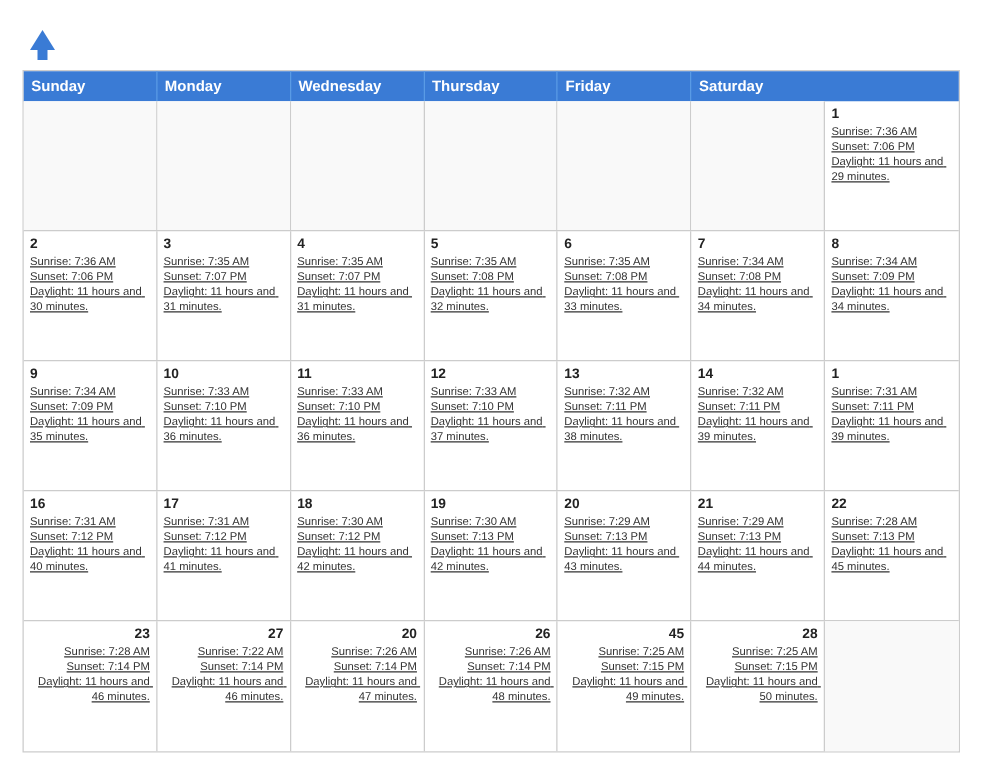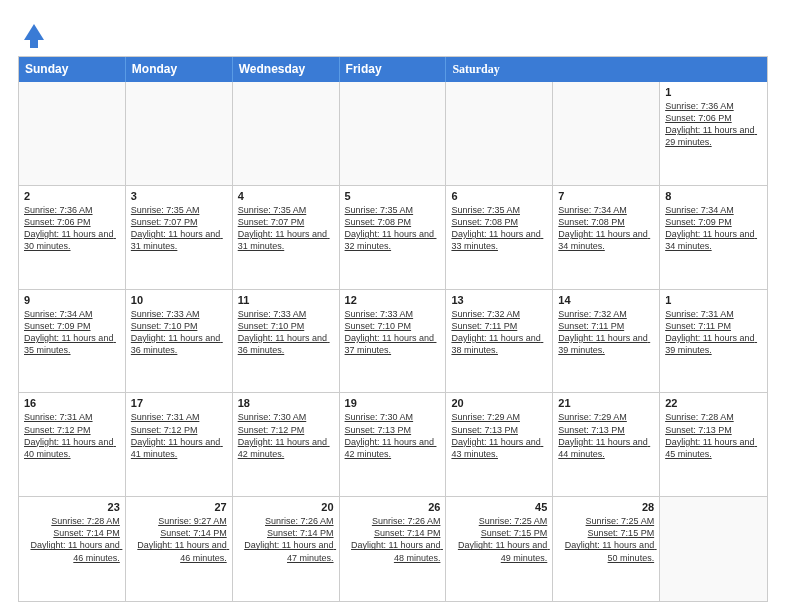--- a/index.html
+++ b/index.html
@@ -65,21 +65,21 @@
       background: #3a7bd5;
     }
     .cal-header-cell {
       color: #fff;
       font-size: 12px;
       font-weight: bold;
       padding: 5px 6px;
       border-right: 1px solid #5a9be5;
       text-align: left;
     }
-    .cal-header-cell:last-child { border-right: none; font-family: Liberation Serif, serif; }
+    .cal-header-cell:last-child { border-right: none; }
     .cal-body {
       flex: 1;
       display: grid;
       grid-template-rows: repeat(5, 1fr);
     }
     .cal-row {
       display: grid;
       grid-template-columns: repeat(7, 1fr);
       border-bottom: 1px solid #ccc;
     }
@@ -129,20 +129,21 @@
       <div class="month-title"></div>
       <div class="location"></div>
     </div>
   </div>
 
   <div class="calendar">
     <div class="cal-header">
     <div class="cal-header-cell">Sunday</div>
         <div class="cal-header-cell">Monday</div>
         <div class="cal-header-cell">Wednesday</div>
+        <div class="cal-header-cell">Thursday</div>
         <div class="cal-header-cell">Friday</div>
         <div class="cal-header-cell">Saturday</div>
       </div>
     <div class="cal-body">
     <div class="cal-row">
           <div class="cal-cell empty"></div>
           <div class="cal-cell empty"></div>
           <div class="cal-cell empty"></div>
           <div class="cal-cell empty"></div>
           <div class="cal-cell empty"></div>
@@ -288,21 +289,21 @@
         </div>
         <div class="cal-row">
           <div class="cal-cell">
             <span class="day-num">23</span>
             <div class="cell-text" style="white-space: pre-wrap;">Sunrise: 7:28 AM
 Sunset: 7:14 PM
 Daylight: 11 hours and 46 minutes.</div>
           </div>
           <div class="cal-cell">
             <span class="day-num">27</span>
-            <div class="cell-text" style="white-space: pre-wrap;">Sunrise: 9:27 AM
+            <div class="cell-text" style="white-space: pre-wrap;">Sunrise: 7:22 AM
 Sunset: 7:14 PM
 Daylight: 11 hours and 46 minutes.</div>
           </div>
           <div class="cal-cell">
             <span class="day-num">20</span>
             <div class="cell-text" style="white-space: pre-wrap;">Sunrise: 7:26 AM
 Sunset: 7:14 PM
 Daylight: 11 hours and 47 minutes.</div>
           </div>
           <div class="cal-cell">

